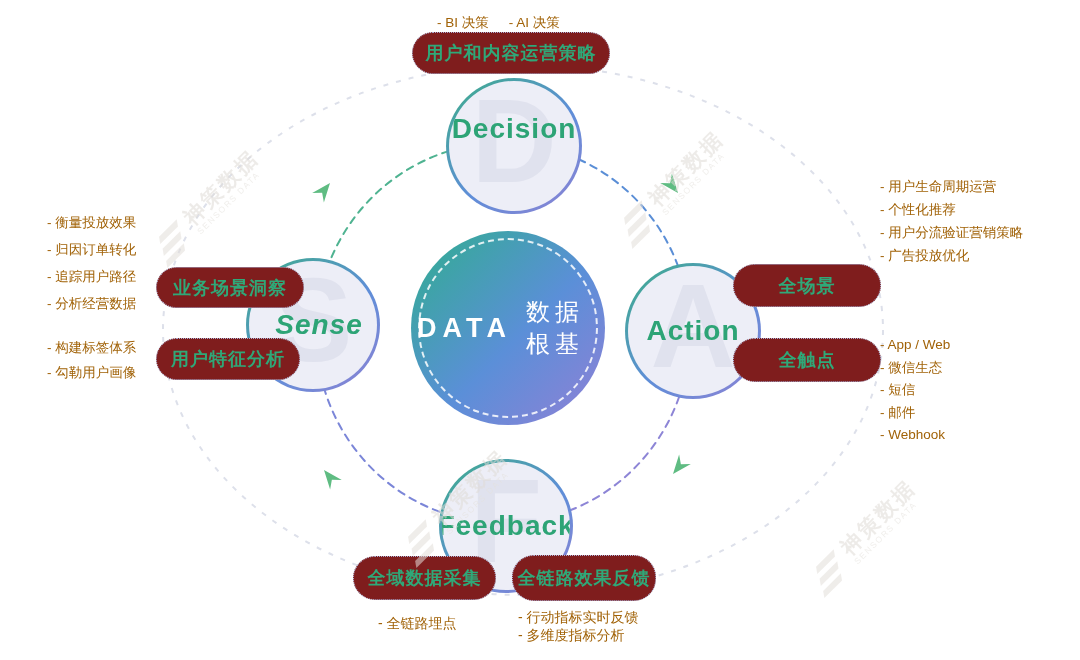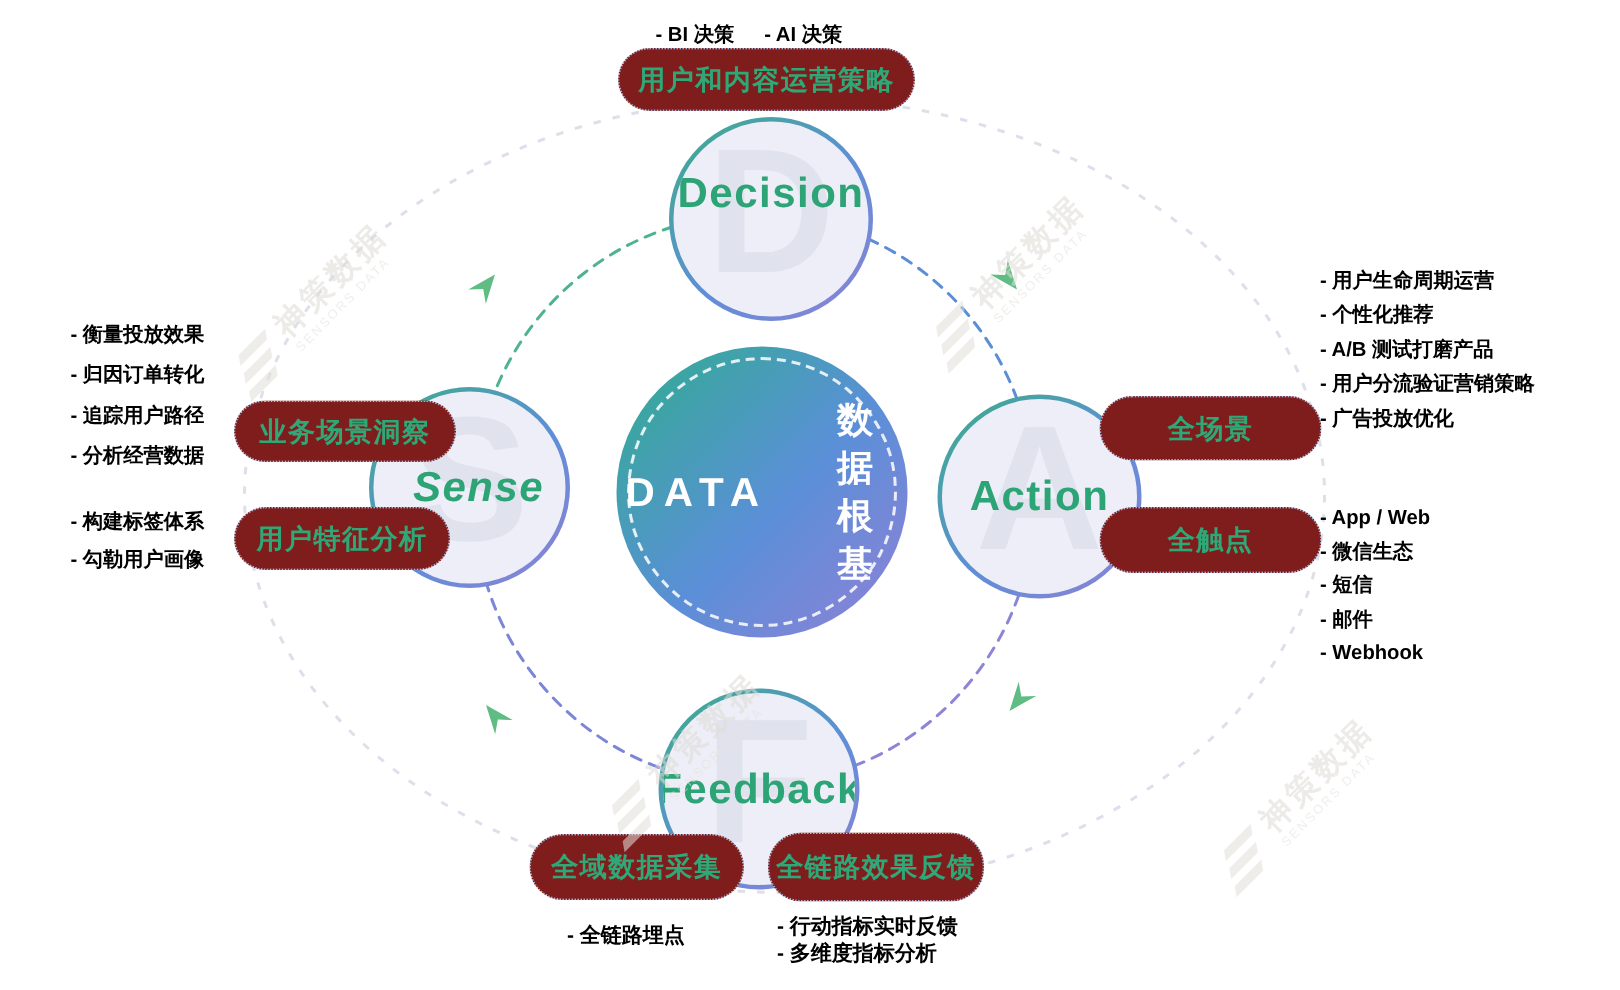--- a/index.html
+++ b/index.html
@@ -19,29 +19,29 @@
   .node-label{position:relative;z-index:2;color:#2da476;font-size:28px;font-weight:600;letter-spacing:1px;}
   .label-up{transform:translateY(-17px);}
   .label-right{transform:translateX(6px);font-style:italic;}
 
   
   .center-circle{position:absolute;left:411px;top:231px;width:194px;height:194px;border-radius:50%;z-index:3;
     background:linear-gradient(135deg,#2fae8e 0%,#5b8fd8 55%,#9180d6 100%);
     display:flex;flex-direction:row;align-items:center;justify-content:center;gap:9px;}
   .center-ring{position:absolute;inset:7px;border:2px dashed rgba(255,255,255,.85);border-radius:50%;}
   .center-title{color:#fff;font-size:27px;font-weight:bold;letter-spacing:6px;padding-left:6px;}
-  .center-subtitle{color:#fff;font-size:24px;font-weight:bold;letter-spacing:5px;padding-left:5px;margin-left:32px;}
+  .center-subtitle{color:#fff;font-size:24px;font-weight:normal;letter-spacing:5px;padding-left:5px;}
 
   
   .pill{position:absolute;z-index:4;border:1.6px dotted #a9b2d8;border-radius:22px;background:#7f1d1d;
     display:flex;align-items:center;justify-content:center;
     color:#2fa878;font-weight:bold;font-size:18px;letter-spacing:1px;white-space:nowrap;}
 
   
-  .bullets{position:absolute;z-index:4;color:#000000;font-size:13.5px;font-weight:700;white-space:nowrap;justify-content:flex-end;}
+  .bullets{position:absolute;z-index:4;color:#a16207;font-size:13.5px;font-weight:400;white-space:nowrap;justify-content:flex-end;}
   .bullets div{line-height:27px;}
   .b-row{display:flex;gap:20px;}
   .lh25 div{line-height:25px;}
   .lh23 div{line-height:23px;}
   .lh22 div{line-height:22.5px;}
   .lh18 div{line-height:18px;}
   .fs14{font-size:14px;}
 
   
   .wm{position:absolute;z-index:5;transform:rotate(-45deg);display:flex;align-items:center;gap:8px;
@@ -122,21 +122,20 @@
     <div>- 分析经营数据</div>
   </div>
   <div class="bullets lh25" style="left:47px;top:335px;">
     <div>- 构建标签体系</div>
     <div>- 勾勒用户画像</div>
   </div>
 
   <div class="bullets lh23" style="left:880px;top:175px;">
     <div>- 用户生命周期运营</div>
     <div>- 个性化推荐</div>
-    <div>- A/B 测试打磨产品</div>
     <div>- 用户分流验证营销策略</div>
     <div>- 广告投放优化</div>
   </div>
   <div class="bullets lh22" style="left:880px;top:334px;">
     <div>- App / Web</div>
     <div>- 微信生态</div>
     <div>- 短信</div>
     <div>- 邮件</div>
     <div>- Webhook</div>
   </div>

